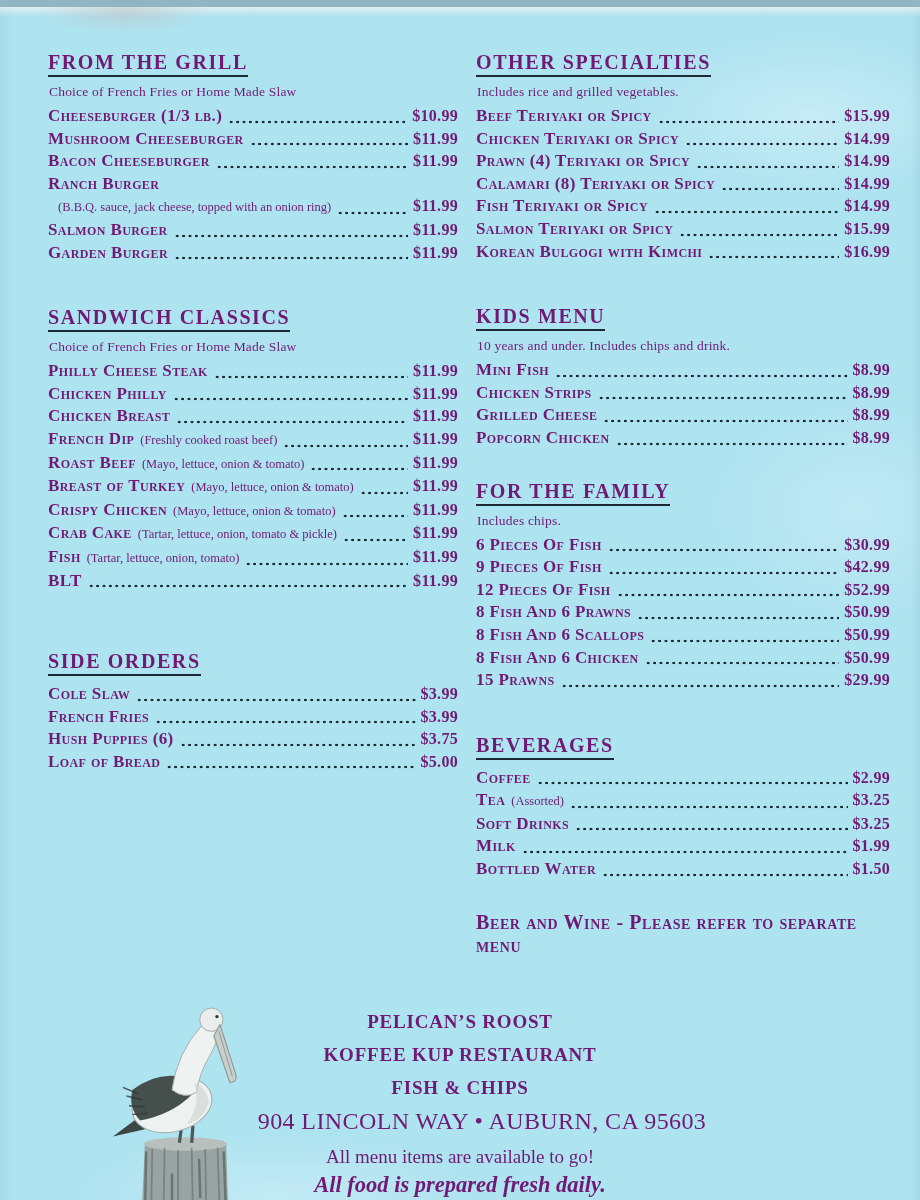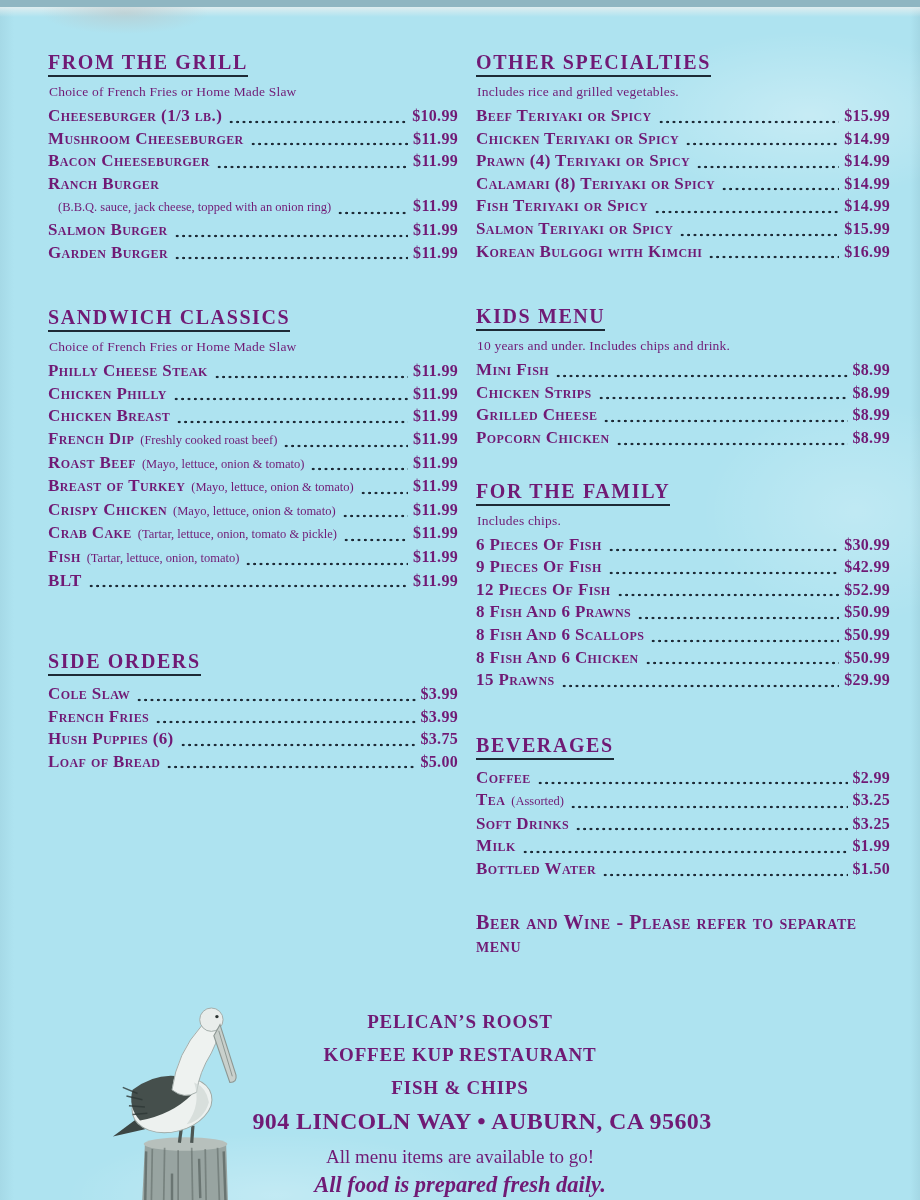--- a/index.html
+++ b/index.html
@@ -118,21 +118,21 @@
   }
   .footer-text { text-align: center; padding-top: 24px; }
   .f-title {
     font-size: 19px;
     font-weight: bold;
     letter-spacing: .8px;
     line-height: 33px;
   }
   .f-address {
     font-size: 24px;
-    font-weight: bold;
+    font-weight: normal;
     letter-spacing: .4px;
     line-height: 33px;
     margin-top: 1px;
     padding-left: 44px;
   }
   .f-tag1 { font-size: 19px; line-height: 29px; margin-top: 4px; }
   .f-tag2 { font-style: italic; font-weight: bold; font-size: 22.5px; line-height: 28px; }
   .f-phone {
     font-size: 41px;
     font-weight: bold;

